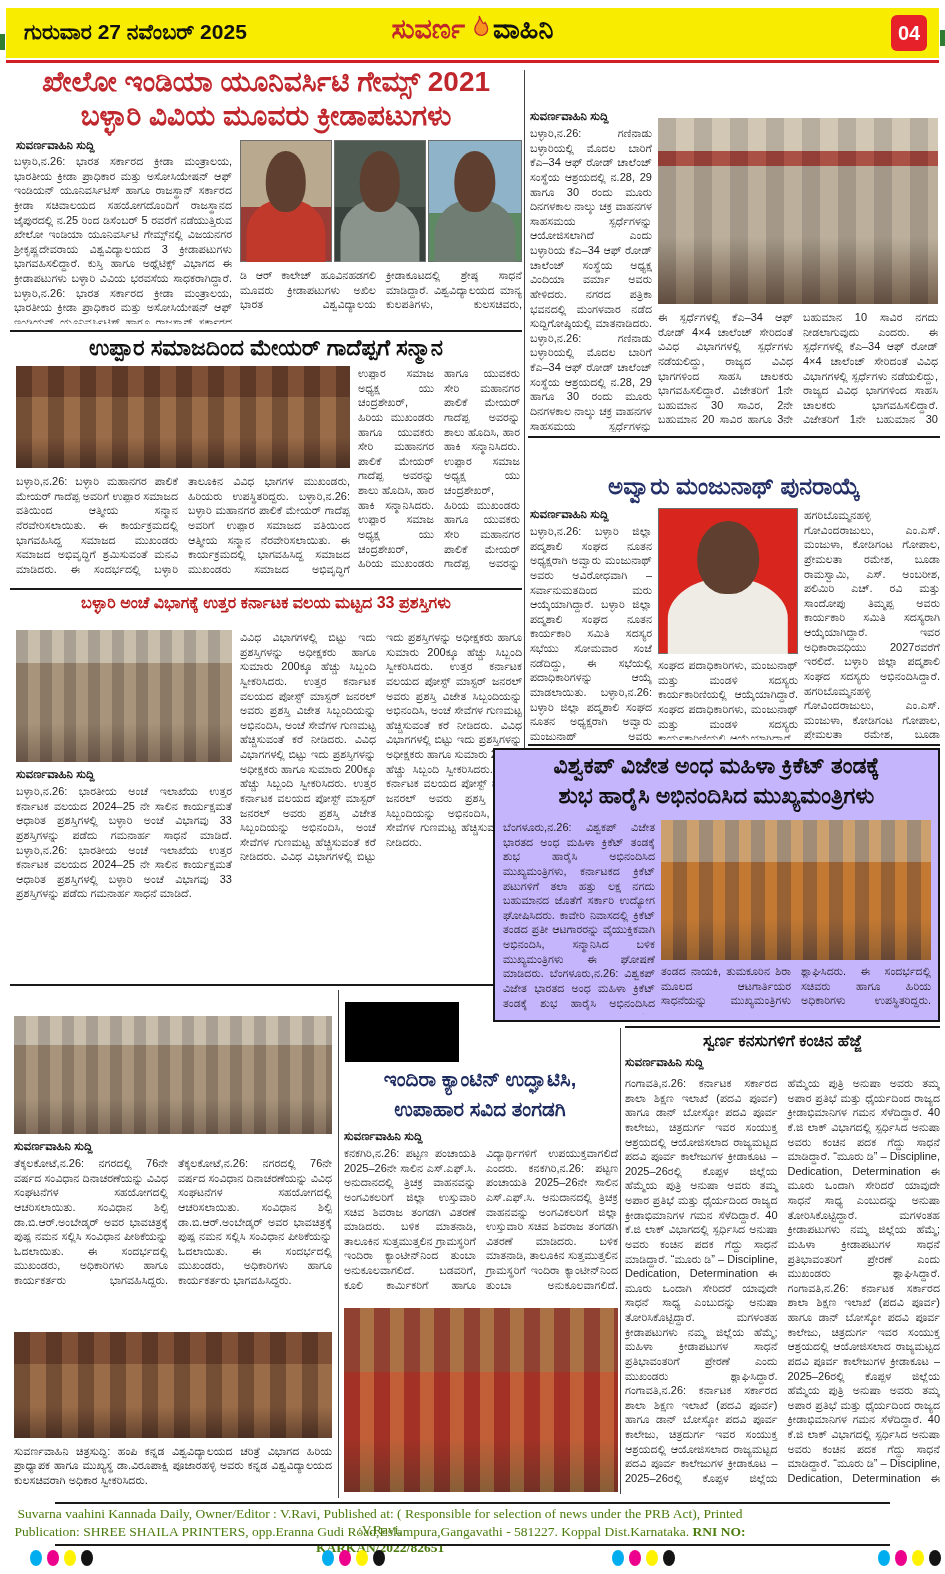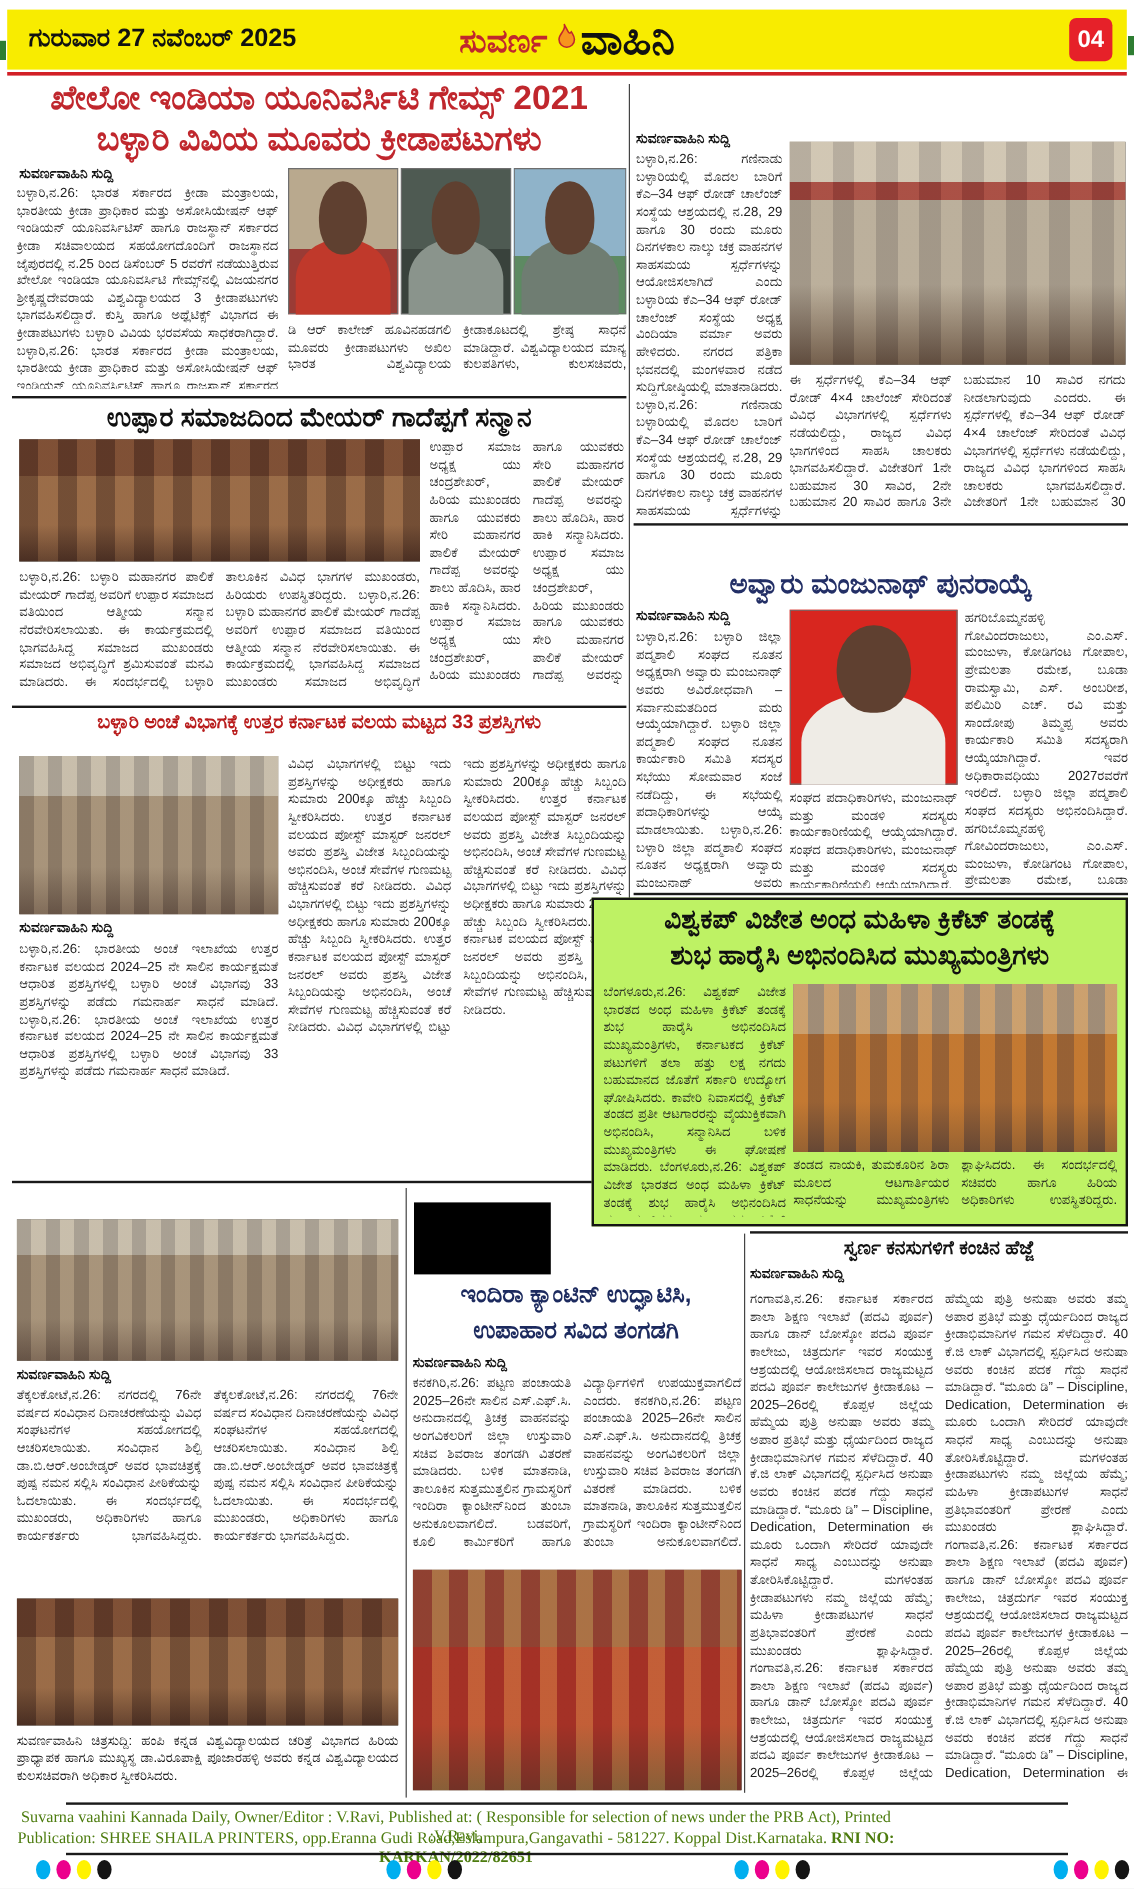--- a/index.html
+++ b/index.html
@@ -6,21 +6,21 @@
   .page{position:relative;width:945px;height:1574px;margin:0 auto;background:#ffffff;
         font-family:"Liberation Sans",sans-serif;overflow:hidden;}
   .abs{position:absolute;}
 
   
   .mast-band{left:6px;top:8px;width:933px;height:50px;background:#F8EC00;}
   .mast-rule{left:6px;top:60px;width:933px;height:3px;background:#D21F26;}
   .mast-date{left:24px;top:20px;font-size:21px;font-weight:bold;color:#111;}
   .brand{left:50%;top:14px;transform:translateX(-50%);display:flex;align-items:center;gap:1px;}
   .brand-first{font-size:27px;font-weight:bold;color:#C0272D;}
-  .brand-second{font-size:35px;font-weight:bold;color:#111;}
+  .brand-second{font-size:27px;font-weight:bold;color:#111;}
   .flame{width:26px;height:30px;display:inline-block;}
   .page-badge{left:891px;top:15px;width:36px;height:36px;background:#E62129;border-radius:6px;
               color:#fff;font-size:20px;font-weight:bold;display:flex;align-items:center;justify-content:center;}
   .corner-mark{width:5px;height:16px;background:#2E7D32;}
 
   
   .hrule{height:2px;background:#1a1a1a;}
   .vrule{width:1px;background:#444;}
 
   
@@ -77,21 +77,21 @@
      background:
        repeating-linear-gradient(90deg, rgba(150,40,30,.5) 0 16px, rgba(220,150,70,.4) 16px 30px),
        linear-gradient(180deg,#8a5a45 0 35%,#B23A2E 35% 70%,#4f3a2e 100%);}
   .black-box{background:#000;}
 
   .dots{display:flex;gap:5px;}
   .dot{width:12px;height:16px;border-radius:50%;}
   .dot-c{background:#00AEEF;} .dot-m{background:#EC008C;}
   .dot-y{background:#FFF200;} .dot-k{background:#141414;}
 
-  .box{border:2px solid #141414;background:#bef264;}
+  .box{border:2px solid #141414;background:#c4b5fd;}
   .footer-line{width:760px;text-align:center;font-size:13.5px;color:#4d7c0f;}
 </style>
 </head>
 <body>
 
 <div class="page">
 
   <div class="abs corner-mark" style="left:0;top:34px;"></div>
   <div class="abs corner-mark" style="left:940px;top:30px;"></div>
   <div class="abs mast-band"></div>

